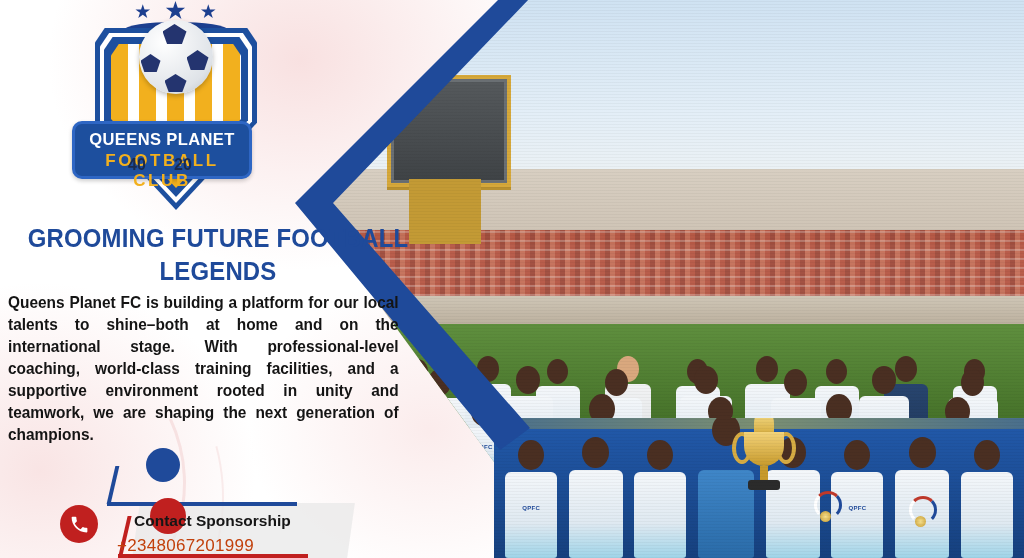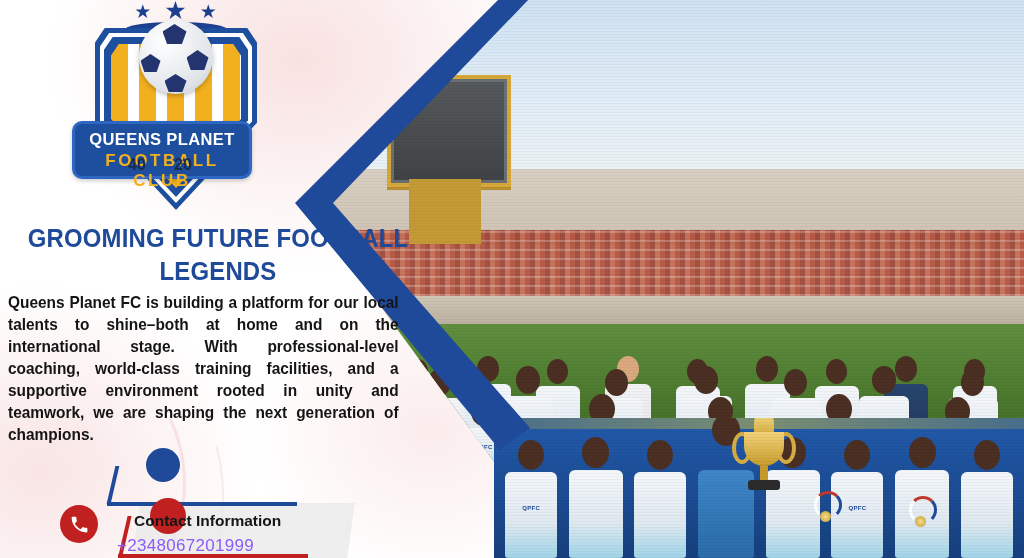--- a/index.html
+++ b/index.html
@@ -168,21 +168,21 @@
   .bracket-red{left:52px;top:68px;width:200px;height:42px;}
   .bracket-red .v{position:absolute;left:11px;top:0;width:4px;height:40px;background:#c0201f;transform:skewX(-13deg);}
   .bracket-red .h{position:absolute;left:6px;top:38px;width:190px;height:5px;background:#c0201f;}
   .contact-plate{position:absolute;left:76px;top:55px;width:215px;height:55px;
      background:rgba(232,232,232,.75);transform:skewX(-8deg);}
   #label-sponsorship{position:absolute;left:52px;top:16px;
      color:#1f4a9a;font-weight:bold;font-size:20px;letter-spacing:.2px;}
   #label-contact{position:absolute;left:74px;top:64px;
      color:#161616;font-weight:bold;font-size:15.5px;}
   #phone-number{position:absolute;left:57px;top:88px;
-     color:#8b5cf6;font-size:17px;font-weight:normal;letter-spacing:.3px;}
+     color:#c2410c;font-size:17px;font-weight:normal;letter-spacing:.3px;}
   #phone-icon{position:absolute;left:0px;top:57px;width:38px;height:38px;border-radius:50%;
      background:#c0201f;display:flex;align-items:center;justify-content:center;}
   #phone-icon svg{width:21px;height:21px;fill:#ffffff;}
 </style>
 </head>
 <body>
 
 <div id="poster">
 
   <div class="bg-base"></div>
@@ -443,21 +443,21 @@
     <div class="bracket bracket-blue">
       <span class="v"></span>
         <span class="h"></span>
     </div>
 
     <div class="dot dot-red"></div>
     <div class="bracket bracket-red">
       <span class="v"></span>
         <span class="h"></span>
     </div>
-    <div id="label-contact">Contact Information</div>
+    <div id="label-contact">Contact Sponsorship</div>
     <div id="phone-number">+2348067201999</div>
 
     <div id="phone-icon">
       <svg viewBox="0 0 24 24" aria-hidden="true">
         <path d="M6.6 10.8c1.4 2.8 3.8 5.2 6.6 6.6l2.2-2.2c.3-.3.7-.4 1-.2 1.1.4 2.4.6 3.6.6.6 0 1 .4 1 1V20c0 .6-.4 1-1 1C10.6 21 3 13.4 3 4c0-.6.4-1 1-1h3.4c.6 0 1 .4 1 1 0 1.3.2 2.5.6 3.6.1.4 0 .8-.2 1l-2.2 2.2z"></path>
       </svg>
     </div>
   </div>
 
 </div>

